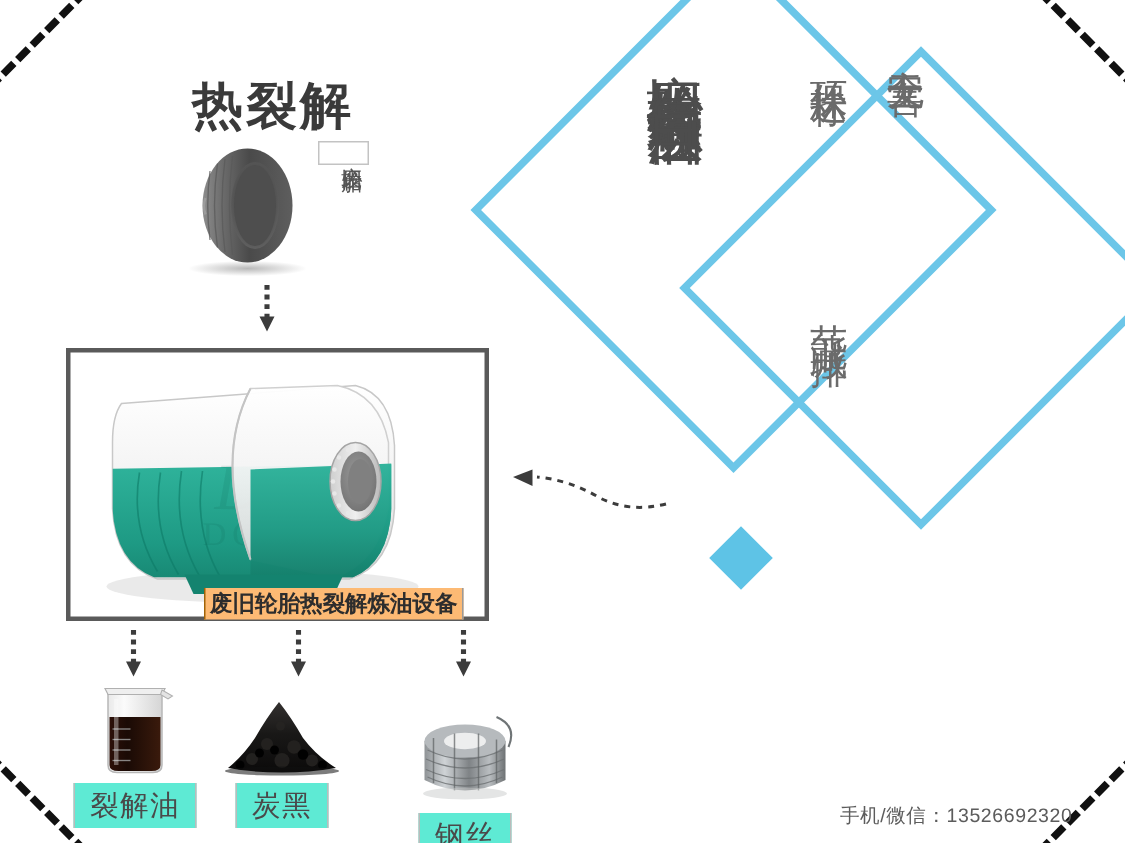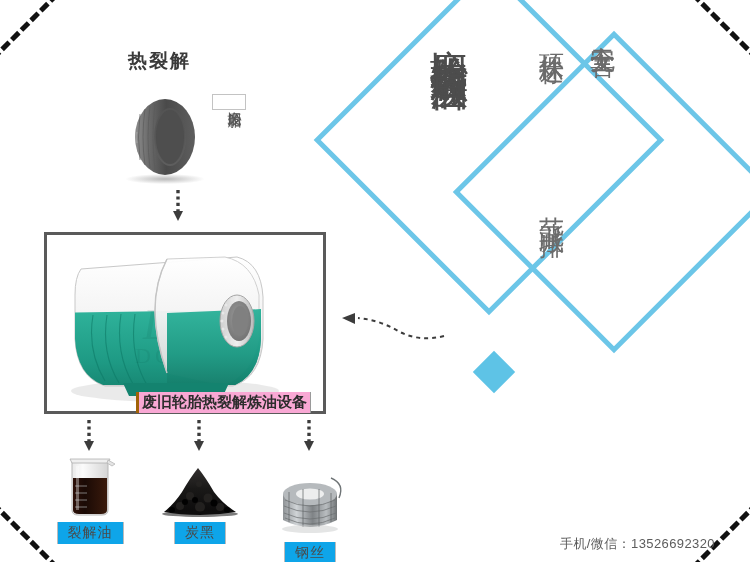--- a/index.html
+++ b/index.html
@@ -93,21 +93,21 @@
     color: #5c5c5c;
     letter-spacing: 0.4px;
     white-space: nowrap;
   }
 
   
   #flow-heading {
     position: absolute;
     left: 128px;
     top: 48px;
-    font-size: 19px;
+    font-size: 34px;
     font-weight: bold;
     color: #3a3a3a;
     letter-spacing: 2px;
   }
 
   
   #tire-wrap { position: absolute; left: 120px; top: 98px; width: 90px; height: 82px; }
   #tire-shadow {
     position: absolute; left: 6px; bottom: -4px; width: 78px; height: 10px;
     background: radial-gradient(ellipse at center, rgba(100,100,100,.45) 0%, rgba(255,255,255,0) 72%);
@@ -153,46 +153,46 @@
     background: #ffffff;
     box-sizing: border-box;
     overflow: hidden;
   }
   #equip-caption {
     position: absolute;
     left: 136px; top: 392px;
     font-size: 15px;
     font-weight: bold;
     color: #2d2d2d;
-    background: #f9a8d4;
+    background: #fdba74;
     padding: 1px 3px;
-    border-left: 3px solid #a16207;
+    border-left: 1px solid #a16207;
     border-right: 1px solid #9a9a9a;
     letter-spacing: 0px;
     white-space: nowrap;
     text-align: right;
   }
 
   
   .product { position: absolute; width: 96px; text-align: center; }
   .product-img { position: relative; height: 66px; }
   .prod-label {
     display: inline-block;
     margin-top: 4px;
     padding: 2px 10px;
-    font-size: 14px;
+    font-size: 19px;
     color: #4a4a4a;
     border-left: 1px solid #bbbbbb;
     border-right: 1px solid #bbbbbb;
-    background: #0ea5e9;
+    background: #5eead4;
     letter-spacing: 1px;
     white-space: nowrap;
   }
   #product-1 { left: 42px;  top: 452px; }
-  #product-2 { left: 152px; top: 452px; }
+  #product-2 { left: 140px; top: 452px; }
   #product-3 { left: 262px; top: 472px; }
 </style>
 </head>
 <body>
 
 <div id="stage">
 
   <div class="corner-dash corner-tl"></div>
   <div class="corner-dash corner-tr"></div>
   <div class="corner-dash corner-bl"></div>

